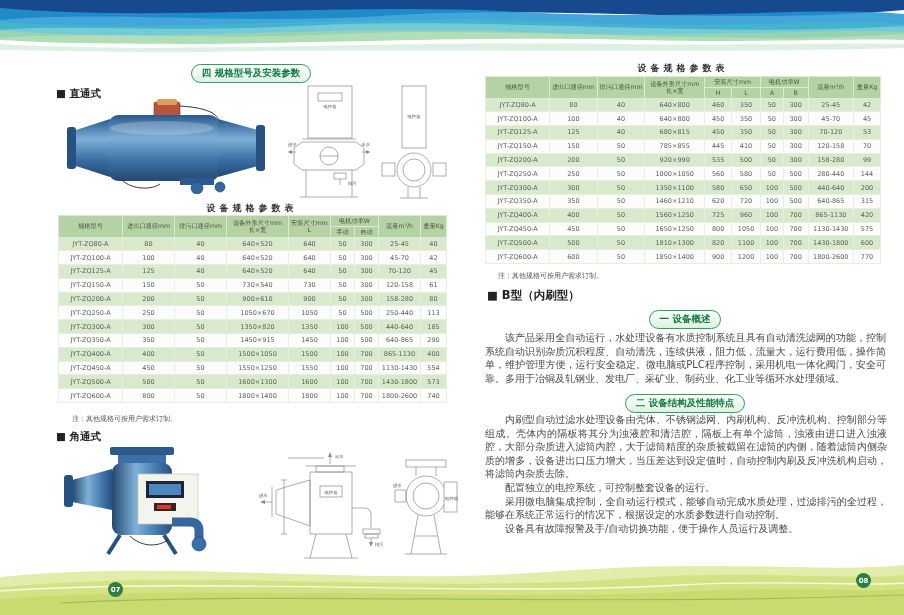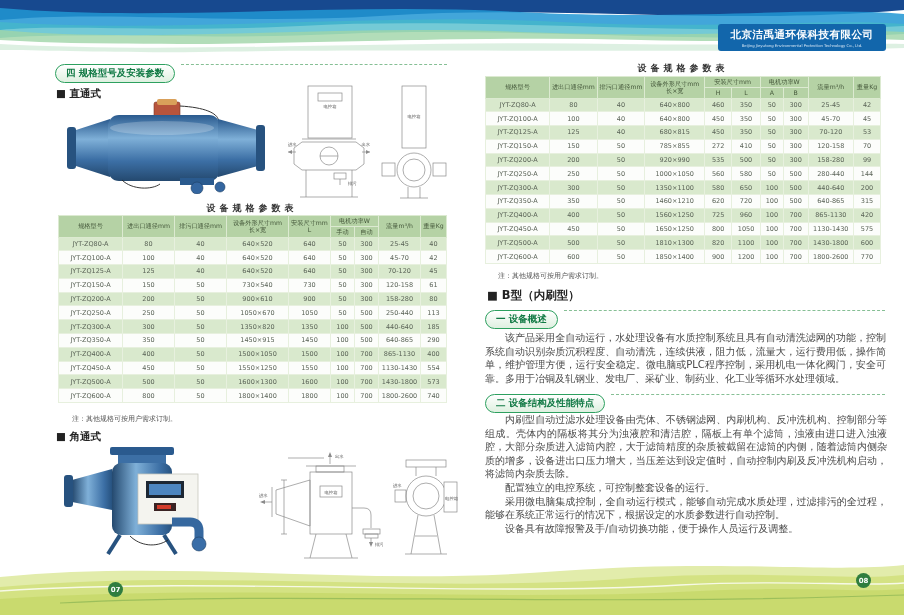--- a/index.html
+++ b/index.html
@@ -33,21 +33,21 @@
   .company-en{font-size:3.8px;margin-top:1px;color:#d9e8f5;white-space:nowrap;}
   
   #bottom-band{left:0;bottom:0;width:904px;height:58px;}
   .page-circle{
     width:15px;height:15px;border-radius:50%;background:#2f7d3f;color:#fff;
     font-size:7px;font-weight:bold;display:flex;align-items:center;justify-content:center;z-index:6;
   }
   #pn-left{left:108px;top:582px;}
   #pn-right{left:856px;top:573px;}
   
-  .pill-row{display:flex;}
+  .pill-row{display:flex;align-items:center;flex-direction:column;}
   .pill{
     border:1.5px solid #2da05f;border-radius:10px;
     background:linear-gradient(#ffffff,#def0e0);
     color:#127a45;font-weight:bold;font-size:9.5px;
     padding:2px 10px;white-space:nowrap;flex:0 0 auto;
   }
   .dashes{flex:1 1 auto;border-top:1.6px dashed #86bf95;margin-left:6px;}
   .sub-heading{font-size:10.5px;font-weight:bold;color:#222;}
   .table-title{font-size:9px;font-weight:bold;color:#333;letter-spacing:4px;text-align:center;}
   .note{font-size:7px;color:#555;}
@@ -80,24 +80,20 @@
 
 <div class="abs" id="top-banner">
   <svg width="904" height="62" viewBox="0 0 904 62" preserveAspectRatio="none">
     <path d="M0,0 H904 V10 C720,26 560,4 380,16 C240,25 100,10 0,20 Z" fill="#17498f"></path>
     <path d="M0,8 C160,22 340,2 520,12 C690,21 810,6 904,14 V26 C700,38 480,16 300,26 C160,33 60,24 0,30 Z" fill="#2196d3" opacity=".85"></path>
     <path d="M0,22 C180,34 380,12 560,22 C720,30 830,18 904,24 V34 C720,46 520,26 340,34 C200,40 80,32 0,38 Z" fill="#46b8c8" opacity=".75"></path>
     <path d="M0,30 C150,44 330,24 520,32 C700,39 820,28 904,32 V40 C740,52 540,34 360,42 C220,48 90,40 0,46 Z" fill="#9fd4a8" opacity=".8"></path>
     <path d="M0,40 C200,52 420,34 640,40 C760,43 850,38 904,40 V62 H0 Z" fill="#ffffff"></path>
     <path d="M0,44 C180,54 400,40 620,44 C760,46 850,42 904,44 V48 C700,54 400,48 200,52 C120,53 40,50 0,50 Z" fill="#cfe9d6" opacity=".7"></path>
   </svg>
-  <div class="abs company-box">
-    <div class="company-cn">北京洁禹通环保科技有限公司</div>
-    <div class="company-en">Beijing Jieyutong Environmental Protection Technology Co., Ltd.</div>
-  </div>
 </div>
 
 <div class="abs pill-row" style="left:55px;top:64px;width:392px;">
   <span class="pill">四 规格型号及安装参数</span>
   <span class="dashes"></span>
 </div>
 
 <div class="abs sub-heading" style="left:56px;top:87px;">■ 直通式</div>
 
 <div class="abs" style="left:62px;top:98px;">
@@ -480,21 +476,21 @@
         <td>50</td>
         <td>300</td>
         <td>70-120</td>
         <td>53</td>
       </tr>
       <tr>
         <td>JYT-ZQ150-A</td>
         <td>150</td>
         <td>50</td>
         <td>785×855</td>
-        <td>272</td>
+        <td>445</td>
         <td>410</td>
         <td>50</td>
         <td>300</td>
         <td>120-158</td>
         <td>70</td>
       </tr>
       <tr>
         <td>JYT-ZQ200-A</td>
         <td>200</td>
         <td>50</td>

